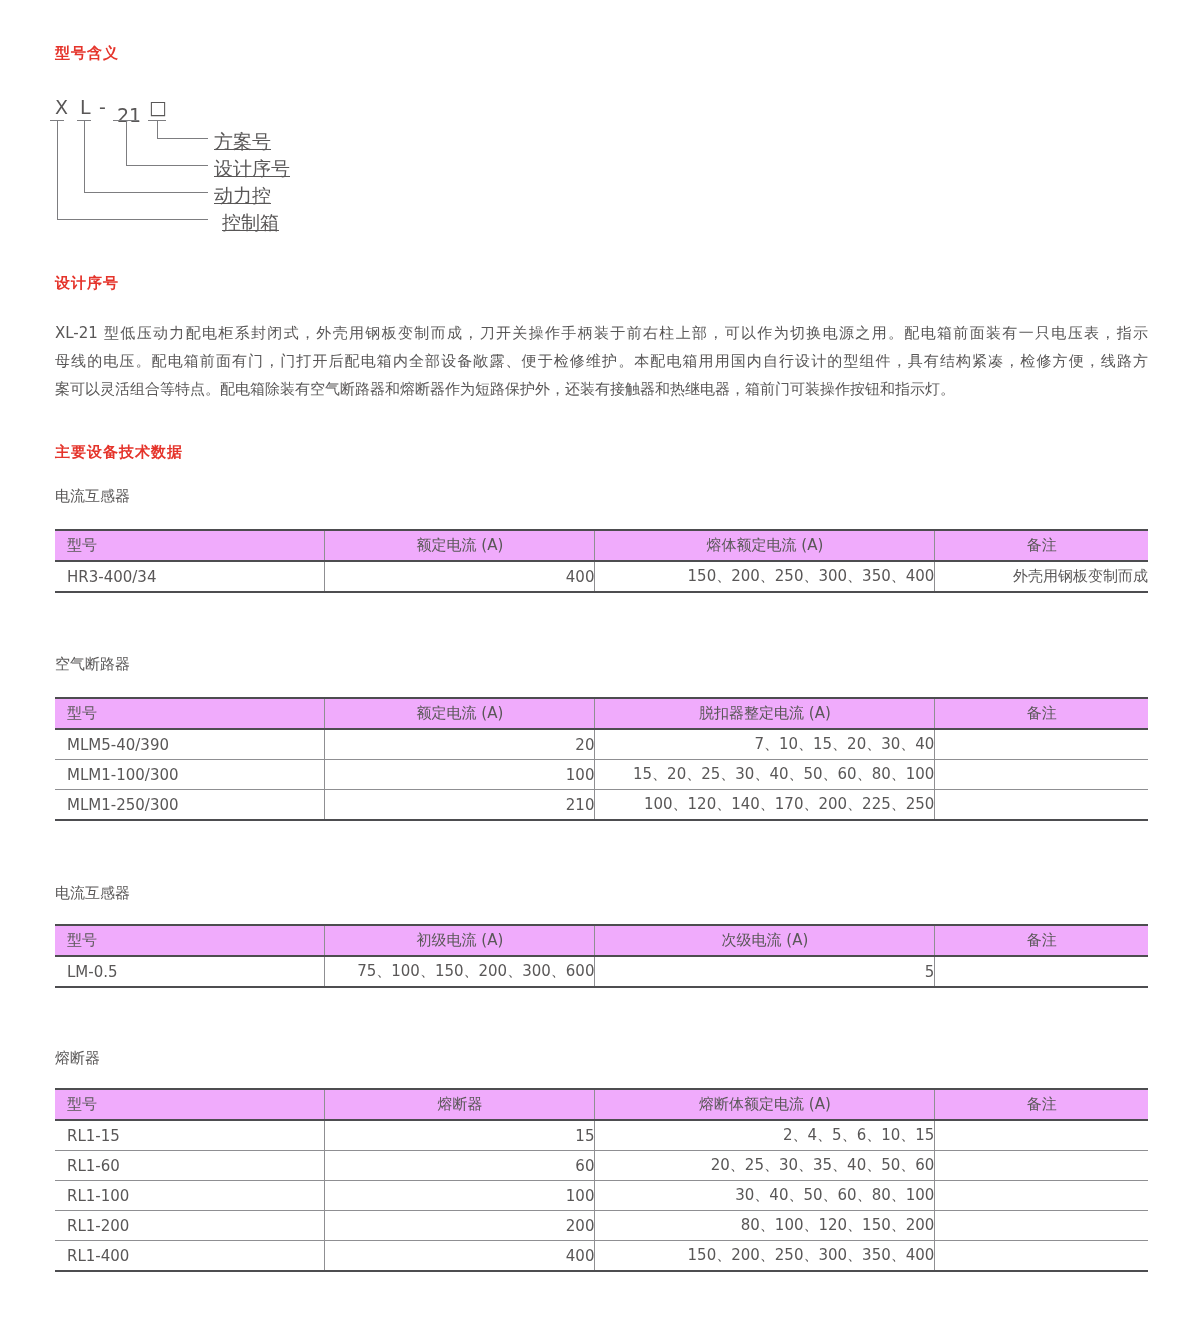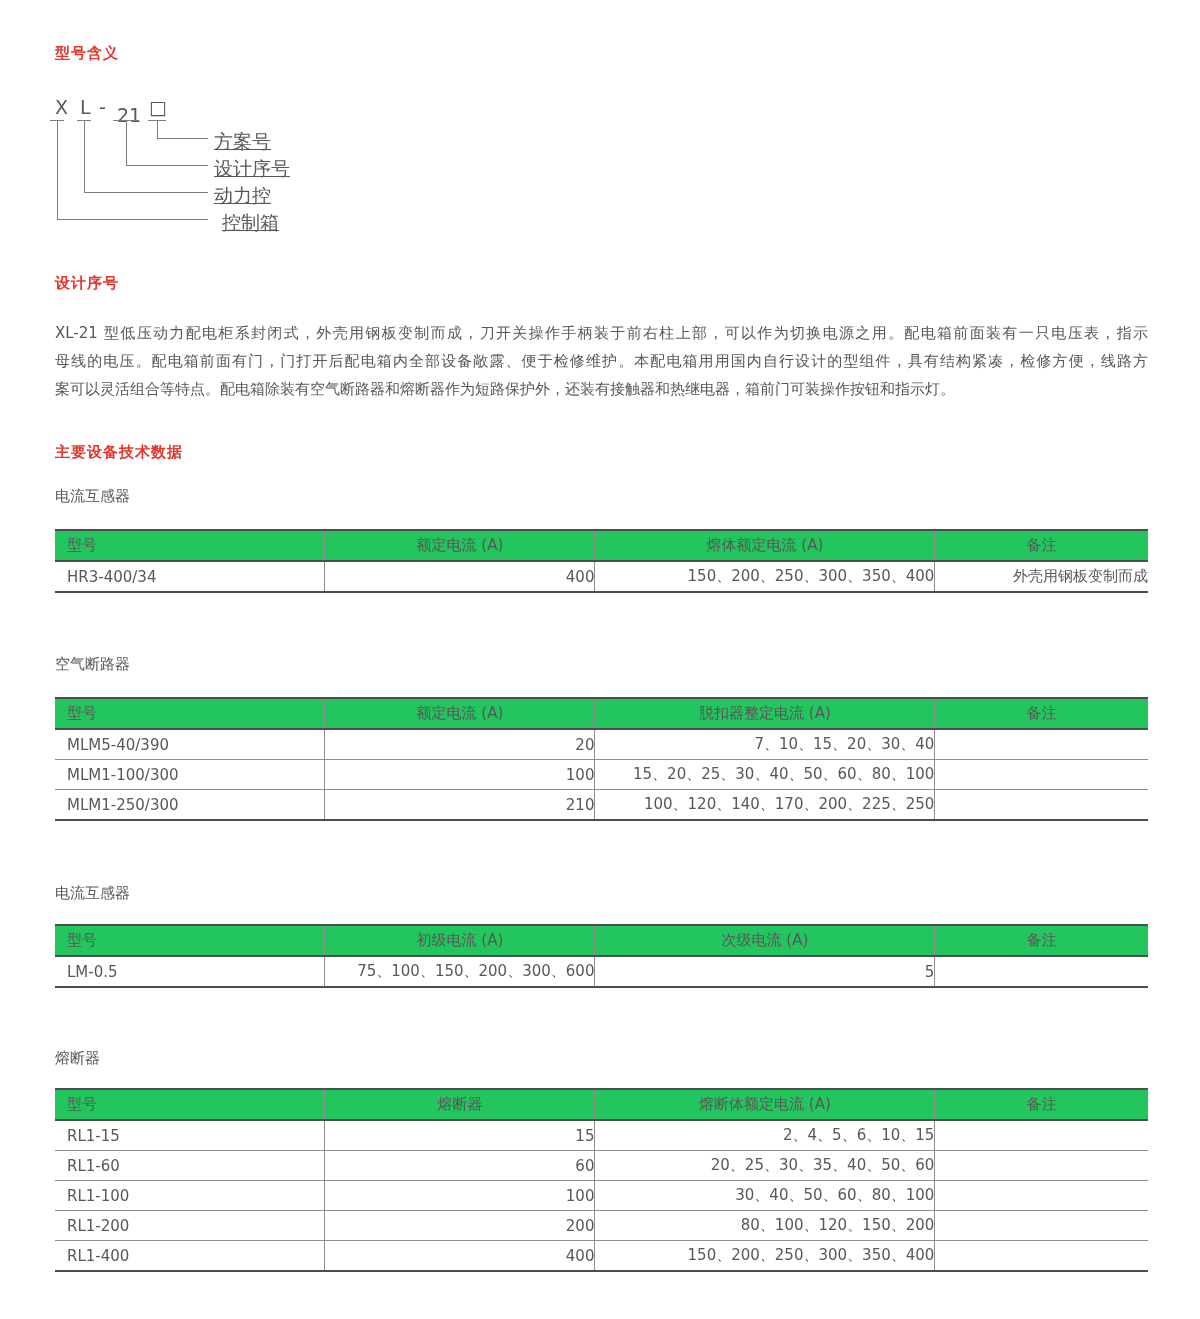--- a/index.html
+++ b/index.html
@@ -36,21 +36,21 @@
     position: absolute; left: 55px; width: 1093px;
     border-collapse: collapse; table-layout: fixed;
     border-top: 2px solid #4d4d50; border-bottom: 2px solid #4d4d50;
     font-size: 15px; color: #595757;
   }
   table.dtable col.c1 { width: 24.7%; }
   table.dtable col.c2 { width: 24.7%; }
   table.dtable col.c3 { width: 31.1%; }
   table.dtable col.c4 { width: 19.5%; }
   table.dtable th {
-    background: #22c55e; font-weight: normal; height: 29px;
+    background: #f0abfc; font-weight: normal; height: 29px;
     border-bottom: 2px solid #4d4d50; text-align: center; padding: 0;
   }
   table.dtable td {
     height: 29px; text-align: right; padding: 0;
     border-top: 1px solid #8f8f92;
   }
   table.dtable th:first-child, table.dtable td:first-child {
     text-align: left; padding-left: 12px;
   }
   table.dtable th + th, table.dtable td + td {

